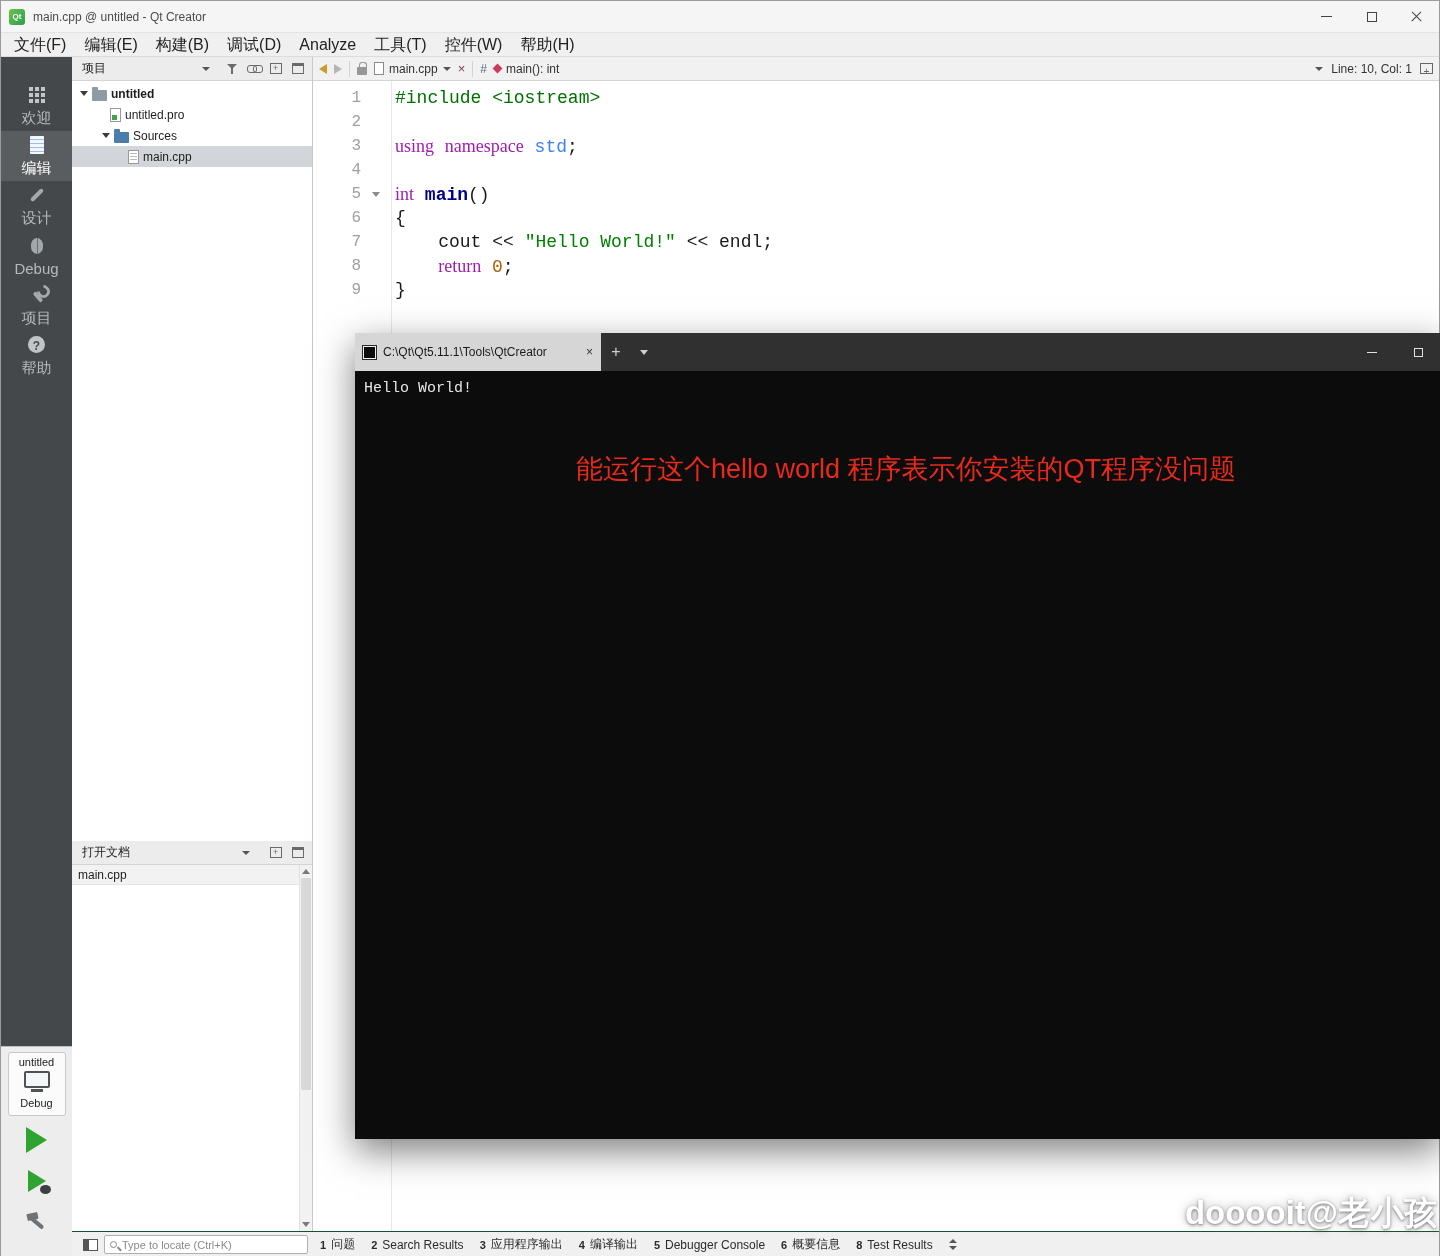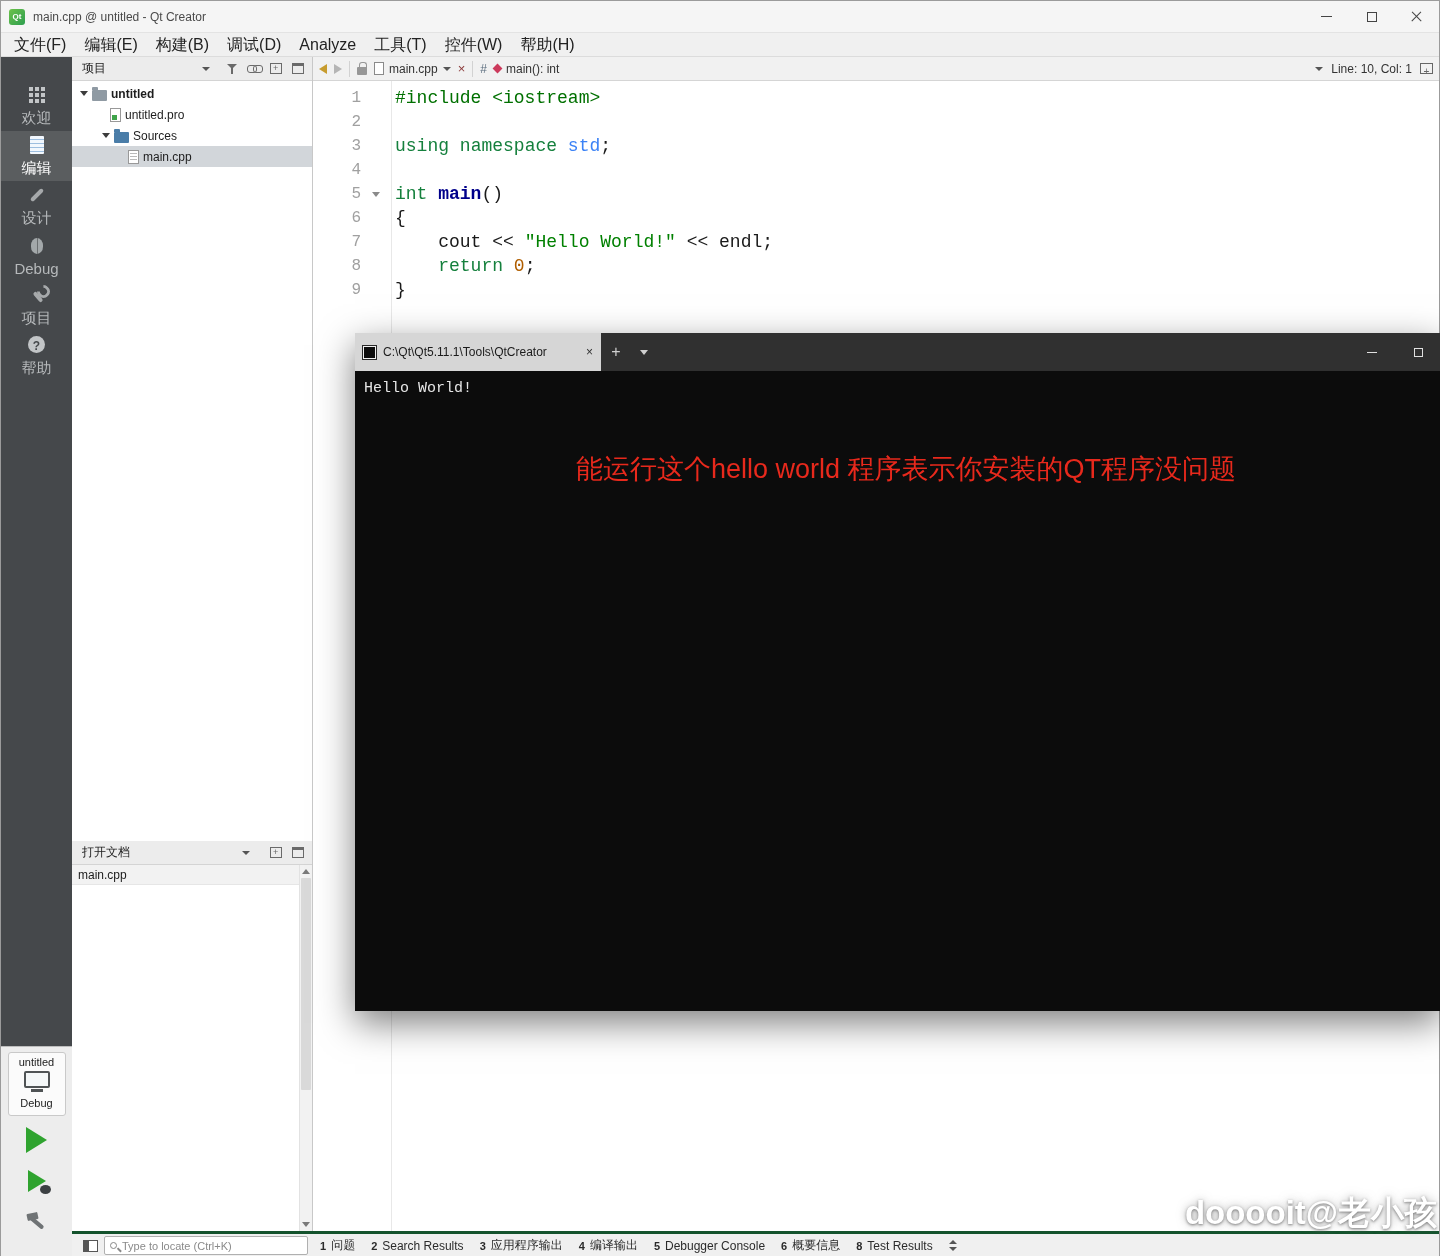--- a/index.html
+++ b/index.html
@@ -133,45 +133,45 @@
   .editor-body { position:relative; flex:1; background:#fff; padding-top:5px;
     font-family:"Liberation Mono","DejaVu Sans Mono",monospace; }
   .gutter-line { position:absolute; left:78px; top:0; bottom:0; width:1px; background:#e8e8e8; }
   .code-line { display:flex; height:24px; line-height:24px; font-size:18px; }
   .lnum { width:48px; text-align:right; color:#a0a0a0; font-size:16px; }
   .lnum.cur { color:#555; font-weight:bold; }
   .fold { width:30px; position:relative; }
   .fold.has::before { content:""; position:absolute; left:11px; top:10px; border-left:4px solid transparent; border-right:4px solid transparent; border-top:5px solid #8a8a8a; }
   .code-text { padding-left:4px; white-space:pre; }
   .code-text span { white-space:pre; }
-  .tok-pp { color:#007000; } .tok-kw { color:#15803d; } .tok-ty { color:#3b82f6; }
+  .tok-pp { color:#007000; } .tok-kw { color:#a21caf;font-family:Liberation Serif, serif; } .tok-ty { color:#3b82f6; }
   .tok-fn { color:#00008b; font-weight:bold; } .tok-str { color:#008000; }
   .tok-num { color:#b05e00; } .tok-pl { color:#1a1a1a; }
 
   
-  .statusbar { height:26px; background:#f0f0f0; border-top:3px solid #14532d; display:flex; align-items:center; padding-left:6px; }
+  .statusbar { height:26px; background:#f0f0f0; border-top:1px solid #14532d; display:flex; align-items:center; padding-left:6px; }
   .panel-toggle { width:24px; height:100%; display:flex; align-items:center; justify-content:center; cursor:pointer; }
   .panel-toggle-icon { width:15px; height:12px; border:1px solid #555; background:#fff; position:relative; }
   .panel-toggle-icon::before { content:""; position:absolute; left:0; top:0; width:5px; height:100%; background:#555; }
   .locator { display:flex; align-items:center; gap:5px; background:#fff; border:1px solid #b0b0b0; border-radius:2px; height:19px; width:204px; padding:0 5px; margin-left:2px; }
   .search-icon { width:7px; height:7px; border:1.5px solid #888; border-radius:50%; position:relative; flex-shrink:0; }
   .search-icon::after { content:""; position:absolute; left:6px; top:6px; width:5px; height:1.5px; background:#888; transform:rotate(45deg); }
   .locator input { border:none; outline:none; font-size:11px; color:#333; width:100%; background:transparent; font-family:"Liberation Sans",sans-serif; }
   .locator input::placeholder { color:#8a8a8a; }
   .pane-buttons { display:flex; height:100%; margin-left:4px; }
   .pane-btn { display:flex; align-items:center; gap:5px; padding:0 8px; cursor:pointer; }
   .pane-num { font-size:11px; font-weight:bold; color:#2b2b2b; }
   .pane-label { font-size:12px; color:#2b2b2b; }
   .updown { display:flex; flex-direction:column; gap:3px; margin-left:8px; cursor:pointer; }
   .updown i { display:block; width:0; height:0; border-left:4px solid transparent; border-right:4px solid transparent; }
   .updown .up { border-bottom:4px solid #555; }
   .updown .down { border-top:4px solid #555; }
 
   
-  .console-window { position:absolute; left:354px; top:332px; width:1086px; height:678px; z-index:40;
+  .console-window { position:absolute; left:354px; top:332px; width:1086px; height:806px; z-index:40;
     box-shadow:0 12px 34px rgba(0,0,0,.5); background:#0c0c0c; }
   .cw-titlebar { height:38px; background:#303030; display:flex; align-items:stretch; }
   .cw-tab { width:246px; background:#d6d6d6; display:flex; align-items:center; gap:7px; padding:0 8px; cursor:pointer; }
   .cmd-icon { width:13px; height:13px; background:#0c0c0c; border:1px solid #f0f0f0; outline:1px solid #2a2a2a; flex-shrink:0; }
   .cw-tab-title { font-size:12px; color:#1b1b1b; white-space:nowrap; overflow:hidden; }
   .cw-tab-close { margin-left:auto; font-size:12px; color:#333; cursor:pointer; }
   .cw-newtab { width:30px; display:flex; align-items:center; justify-content:center; color:#cfcfcf; font-size:16px; cursor:pointer; }
   .cw-tabmenu { width:26px; display:flex; align-items:center; justify-content:center; cursor:pointer; }
   .cw-tabmenu::before { content:""; border-left:4px solid transparent; border-right:4px solid transparent; border-top:5px solid #cfcfcf; }
   .cw-controls { margin-left:auto; display:flex; }

